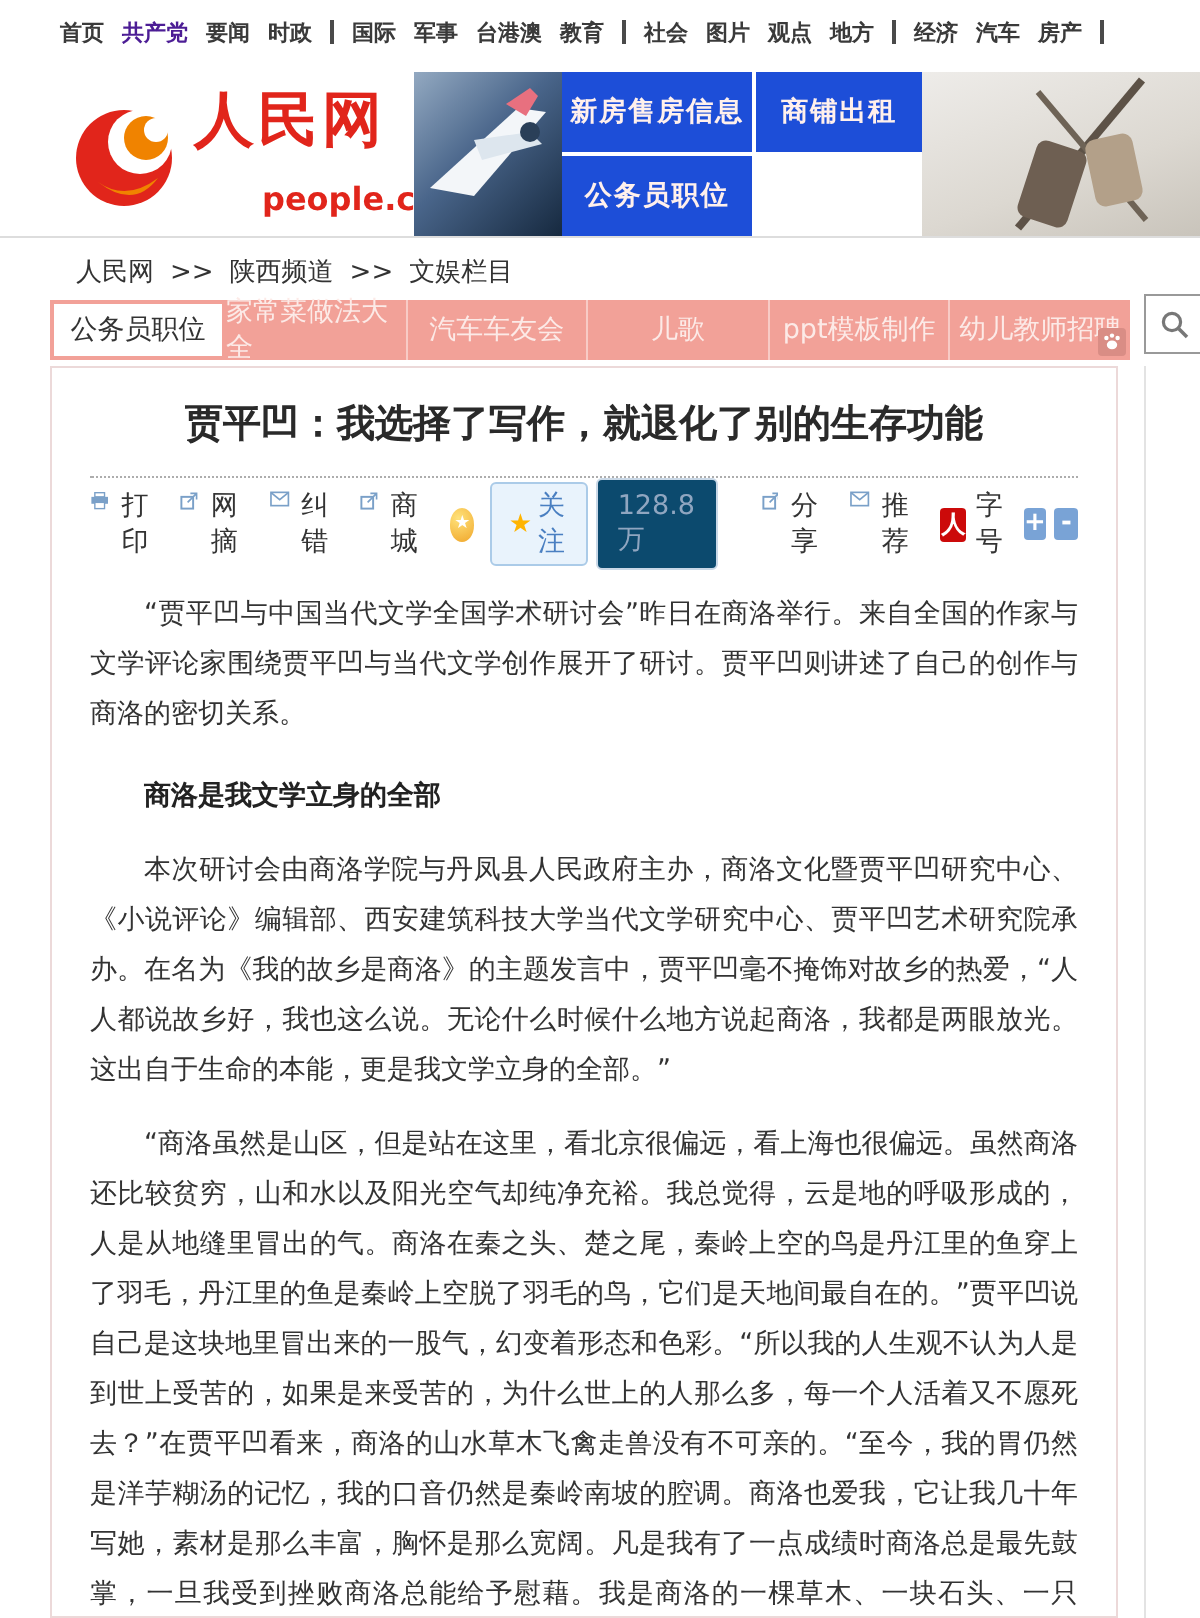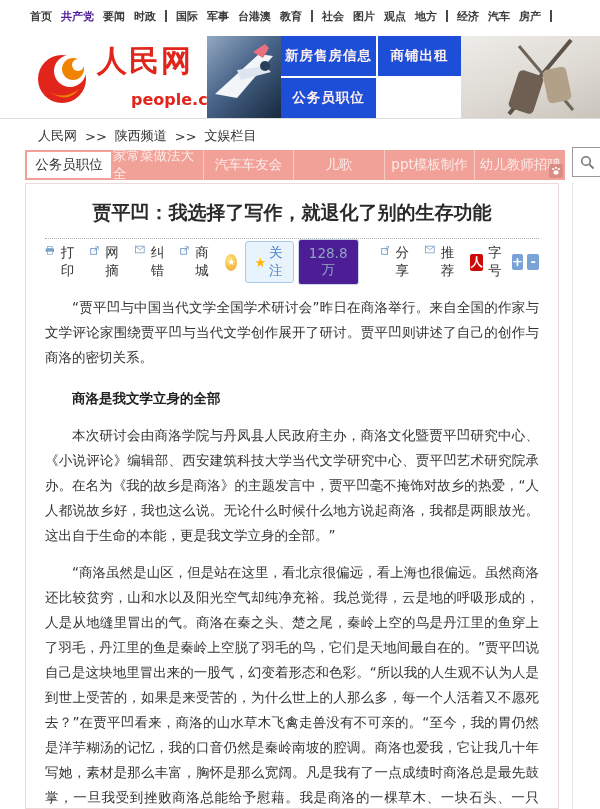--- a/index.html
+++ b/index.html
@@ -54,22 +54,22 @@
   .a-meta{margin-top:10px;text-align:center;font-size:12.5px;color:#454545;}
   .a-meta span{margin:0 12px;}
   .dotted{border-top:1px dotted #adadad;margin-top:13px;}
   .toolbar{margin-top:10px;height:26px;display:flex;align-items:center;font-size:13.5px;color:#333;}
   .titem{display:flex;gap:6px;margin-right:11px;cursor:pointer;}
   .medal{width:17px;height:17px;border-radius:50%;background:radial-gradient(circle at 35% 30%,#ffe27a,#f0a62b);
          display:flex;align-items:center;justify-content:center;color:#fff;font-size:9px;margin-right:8px;cursor:pointer;}
   .followbtn{display:flex;align-items:center;gap:3px;padding:2px 8px;border:1px solid #abcbe8;background:#e9f3fc;
              border-radius:3px;color:#4a7fc1;margin-right:4px;cursor:pointer;}
   .followbtn .star{color:#ffb400;font-size:13px;}
-  .countbox{padding:5px 10px;border:1px solid #c9d8e7;border-radius:3px;color:#90a6c0;background:#4c1d95;
-            margin-right:22px;text-align:center;}
+  .countbox{padding:5px 10px;border:1px solid #c9d8e7;border-radius:3px;color:#90a6c0;background:#0c4a6e;
+            margin-right:22px;}
   .peoplesq{width:17px;height:17px;background:#cc0a0a;color:#fff;font-size:12px;font-weight:bold;border-radius:2px;
             display:flex;align-items:center;justify-content:center;margin-right:5px;cursor:pointer;}
   .szbtn{width:16px;height:16px;background:#79a3d6;color:#fff;font-size:13px;font-weight:bold;border-radius:2px;
          display:flex;align-items:center;justify-content:center;margin-left:4px;cursor:pointer;line-height:14px;}
   .a-body{margin-top:20px;font-size:13.5px;line-height:25px;color:#333;text-align:justify;}
   .a-body p{margin:0 0 12px;text-indent:2em;}
   .a-body h3{margin:16px 0 12px;font-size:13.5px;font-weight:bold;text-indent:2em;color:#222;}
 </style>
 </head>
 <body>

